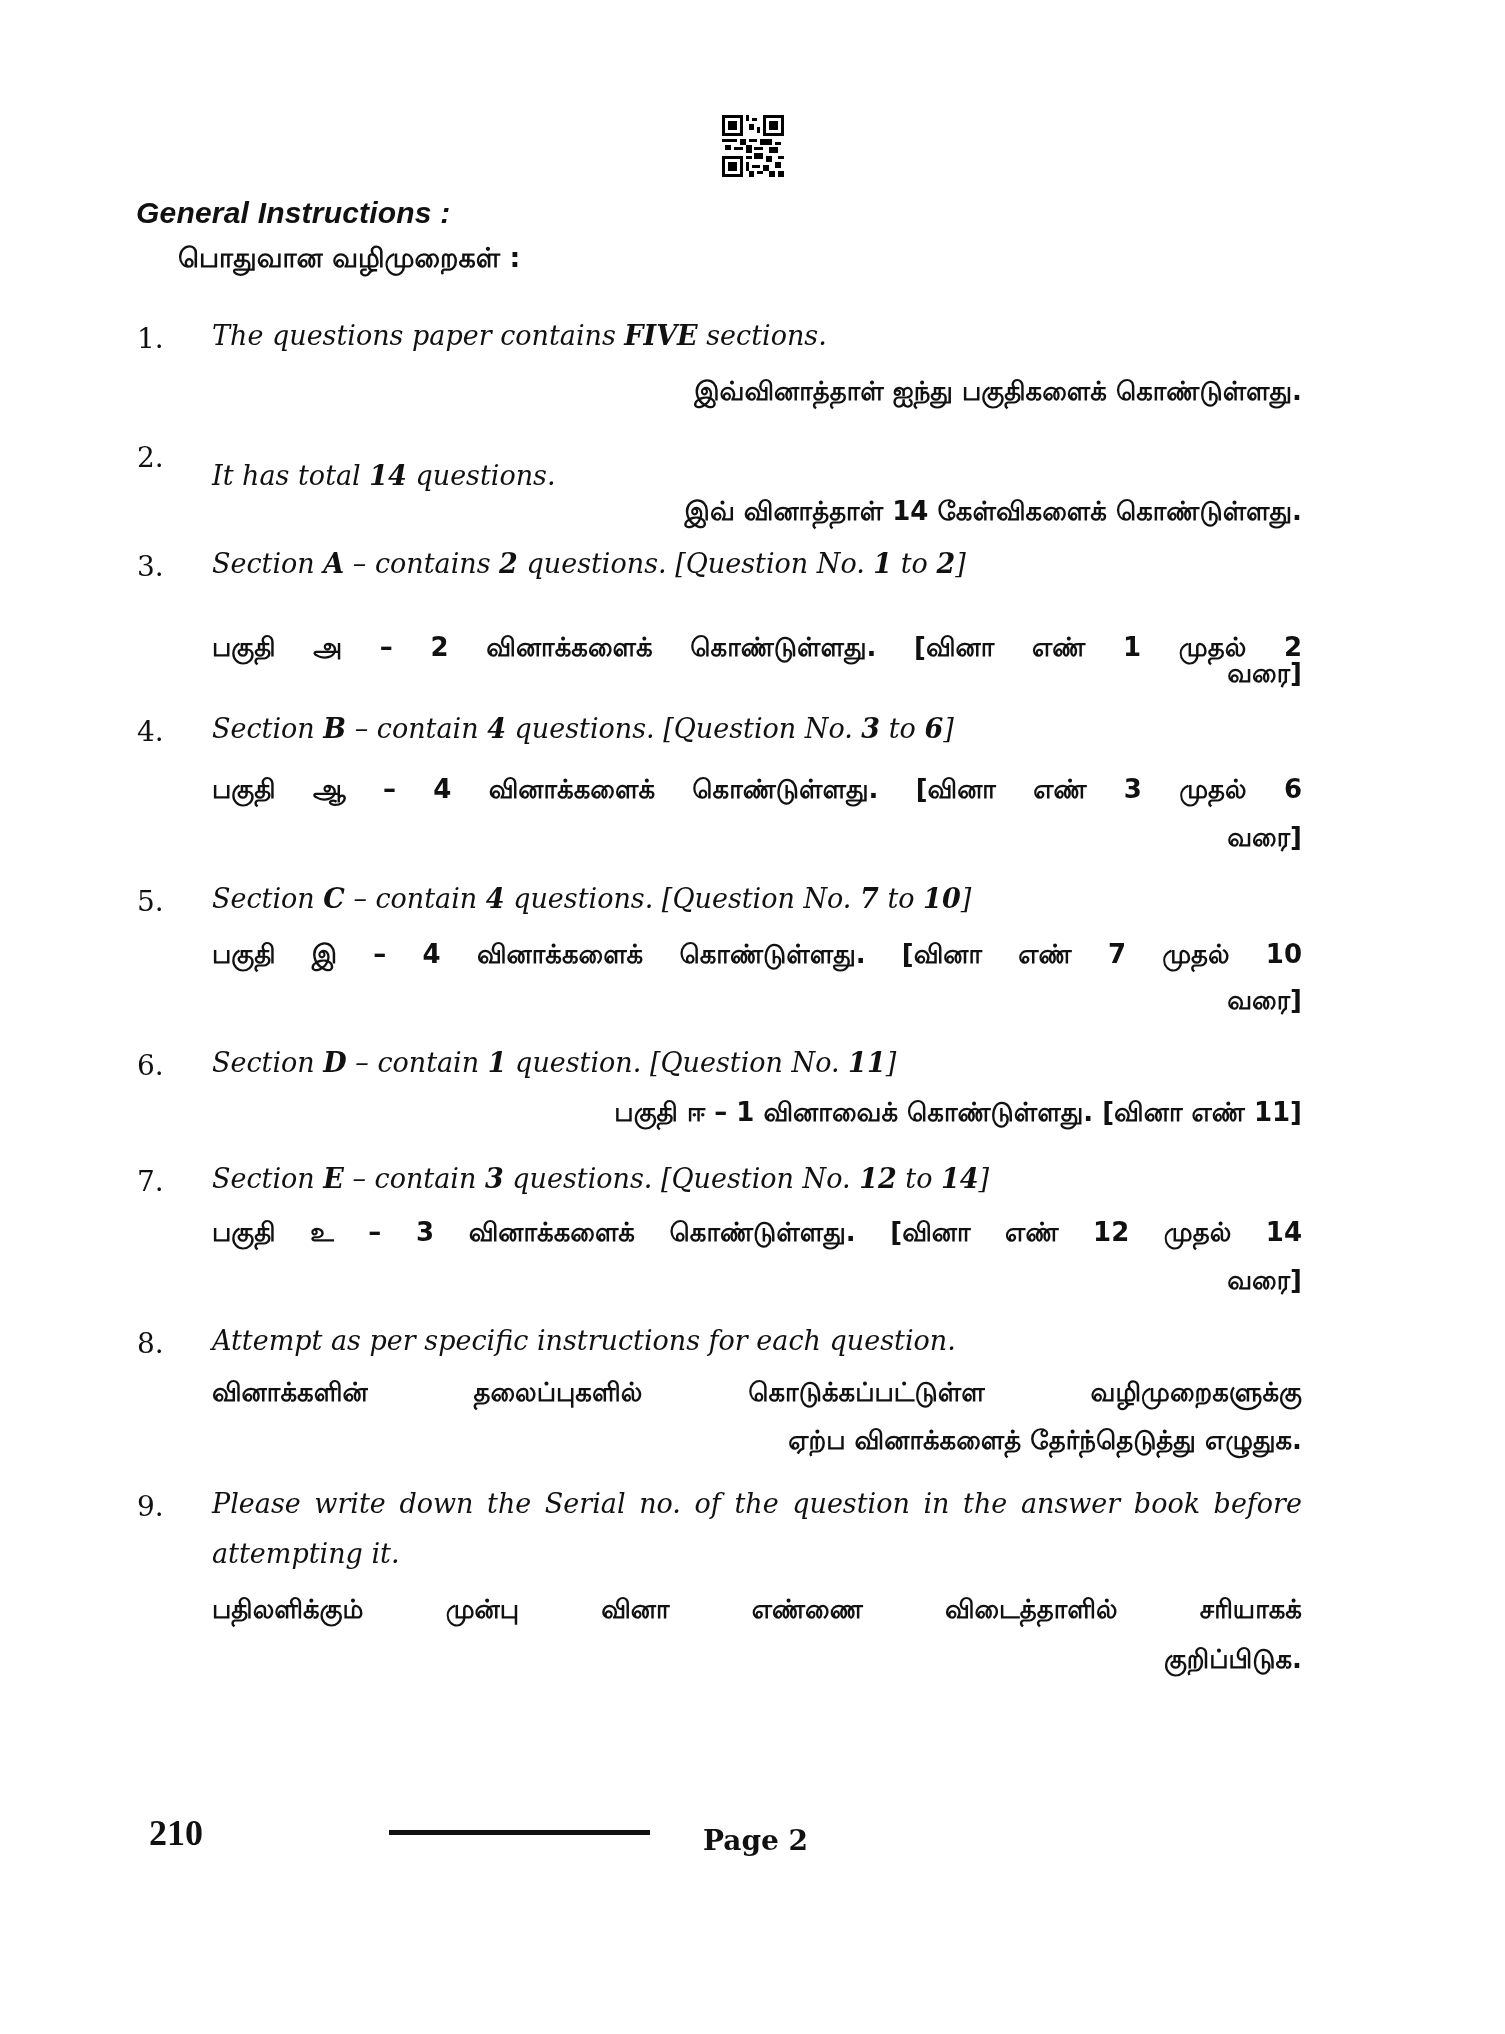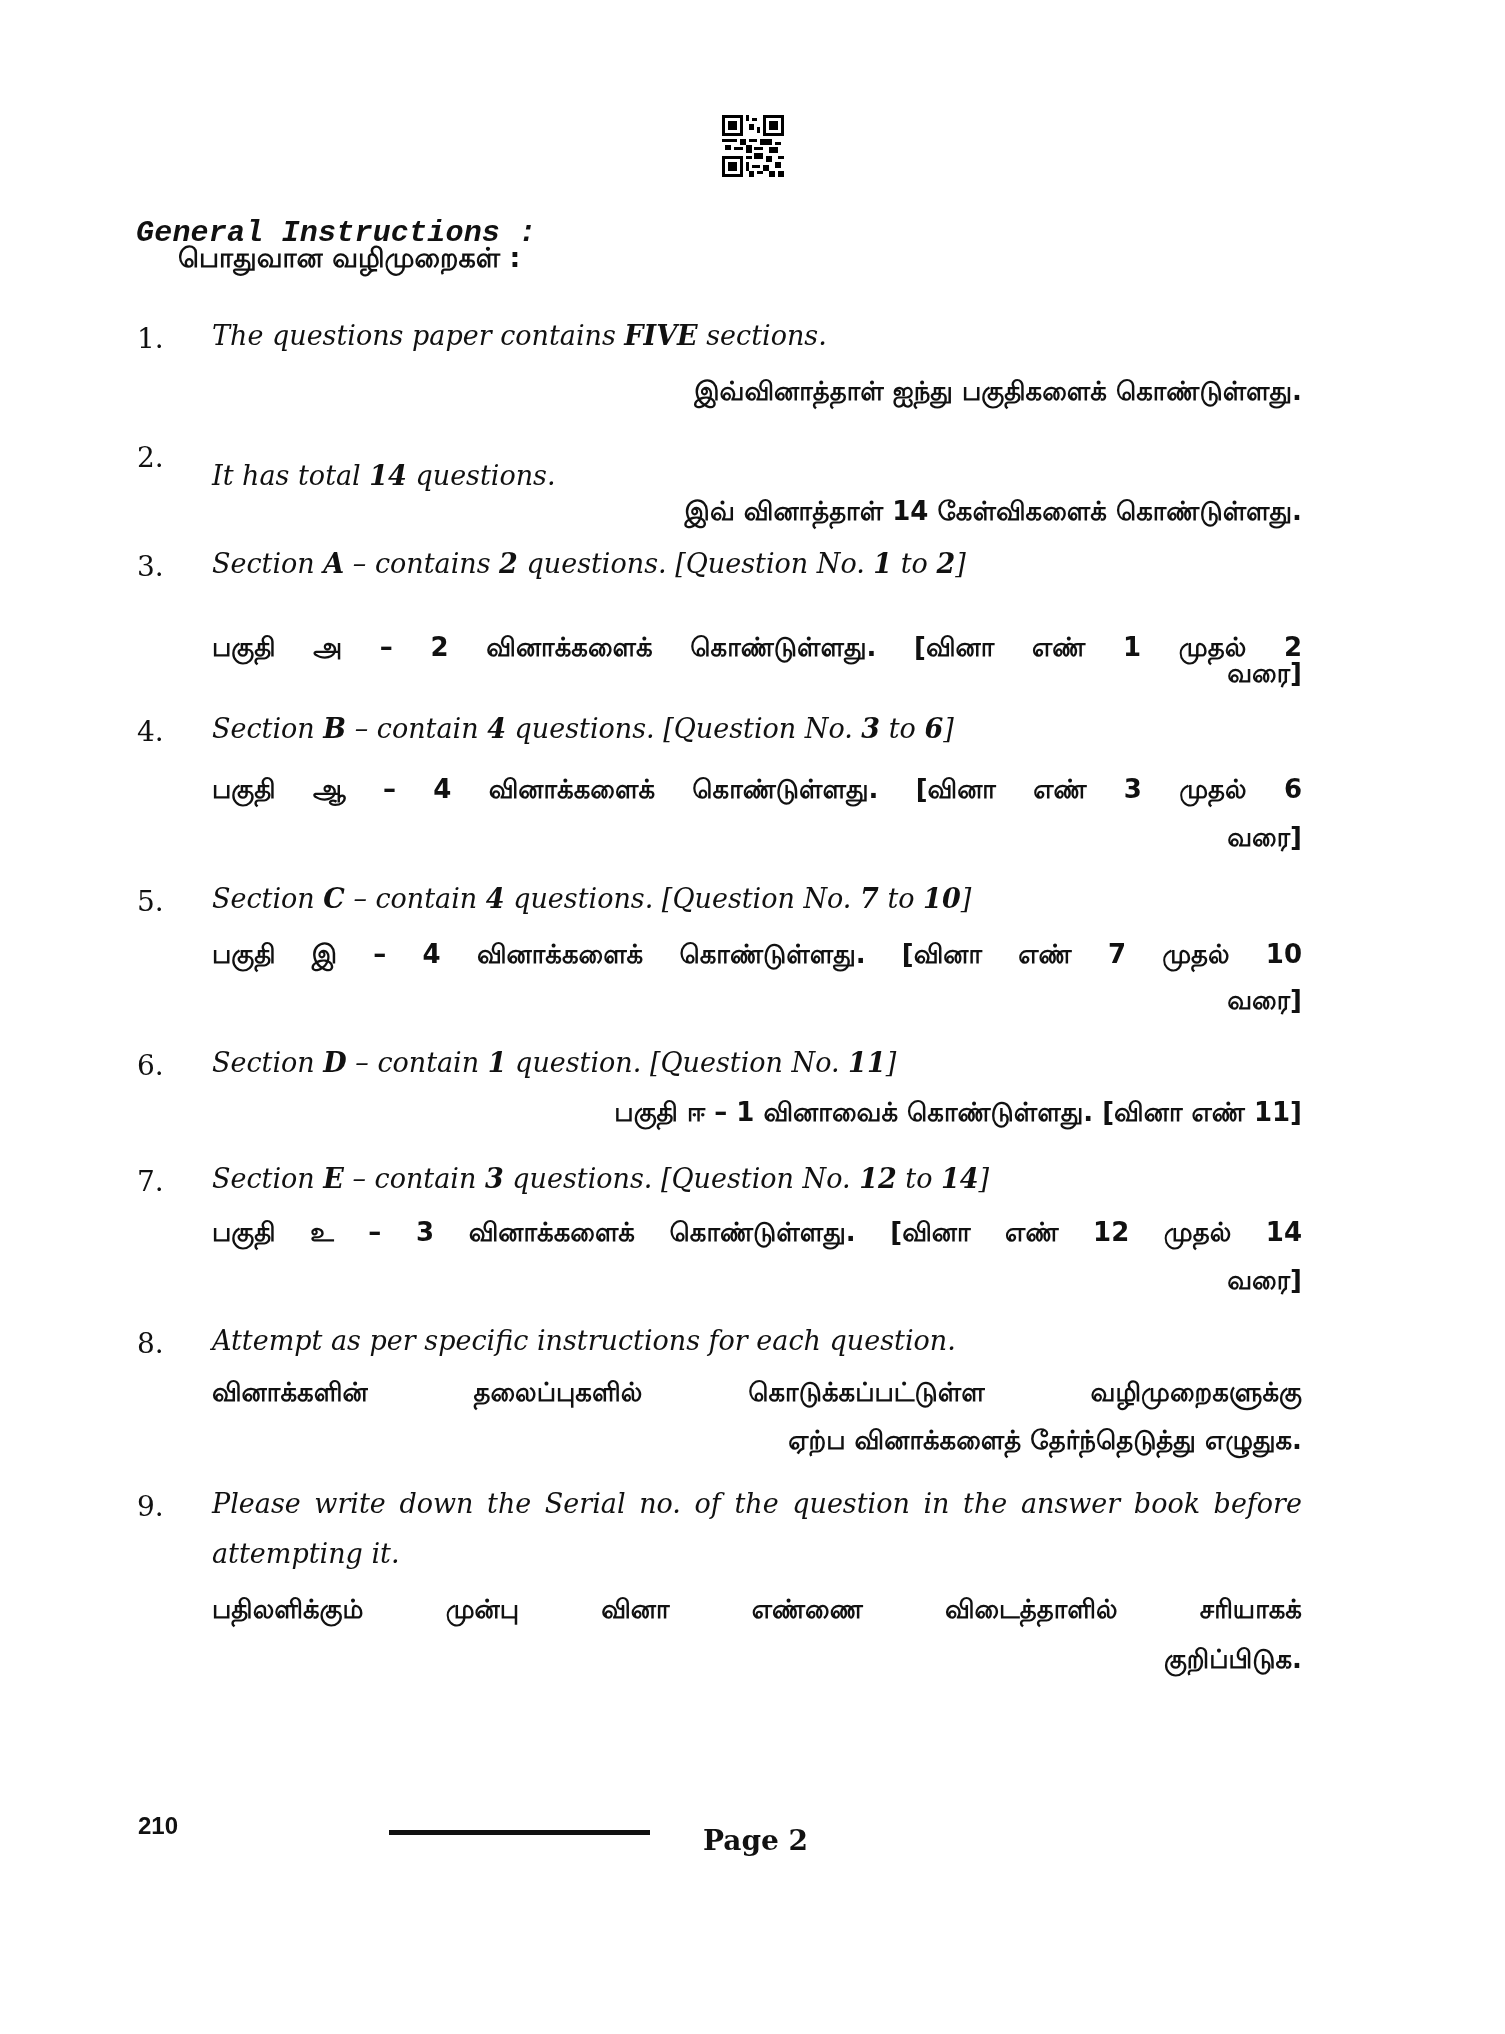--- a/index.html
+++ b/index.html
@@ -1,27 +1,27 @@
 <!DOCTYPE html>
 <html><head>
 <meta charset="utf-8">
 <style>
   html, body { margin: 0; padding: 0; background: #ffffff; }
   body { width: 1505px; height: 2034px; position: relative; overflow: hidden; color: #111111; }
   .qr { position: absolute; left: 722px; top: 115px; width: 62px; height: 62px; }
-  .heading { position: absolute; left: 136px; top: 196px; font-family: Liberation Mono, monospace; font-style: italic; font-weight: bold; font-size: 30px; letter-spacing: 0.2px; margin-top: 20px; }
+  .heading { position: absolute; left: 136px; top: 196px; font-family: Liberation Sans, sans-serif; font-style: italic; font-weight: bold; font-size: 30px; letter-spacing: 0.2px; }
   .heading-ta { position: absolute; left: 136px; top: 242px; font-family: "DejaVu Sans", sans-serif; font-weight: bold; font-size: 27px; margin-left: 42px; }
   .item { position: absolute; left: 0; width: 1505px; }
   .num { position: absolute; left: 137px; font-family: "DejaVu Serif", serif; font-size: 28px; }
   .line { position: absolute; left: 212px; width: 1090px; white-space: nowrap; }
   .en { font-family: "DejaVu Serif", serif; font-style: italic; font-size: 27px; }
   .en b { font-weight: bold; }
   .ta { font-family: "DejaVu Sans", sans-serif; font-weight: bold; font-size: 26px; text-align: right; }
   .just { text-align: justify; text-align-last: justify; }
-  .footer-code { position: absolute; left: 138px; top: 1812px; font-family: Liberation Sans, sans-serif; font-weight: bold; font-size: 24px; }
+  .footer-code { position: absolute; left: 149px; top: 1812px; font-family: Liberation Serif, serif; font-weight: bold; font-size: 36px; }
   .footer-rule { position: absolute; left: 389px; top: 1830px; width: 261px; height: 5px; background: #111; }
   .footer-page { position: absolute; left: 703px; top: 1812px; font-family: "DejaVu Serif", serif; font-weight: bold; font-size: 28px; margin-top: 12px; }
 </style>
 </head>
 <body>
 
 <svg class="qr" viewBox="0 0 21 21" shape-rendering="crispEdges">
   <rect x="0" y="0" width="21" height="21" fill="#fff"></rect>
   <g fill="#000">
     <rect x="0" y="0" width="7" height="7"></rect>

